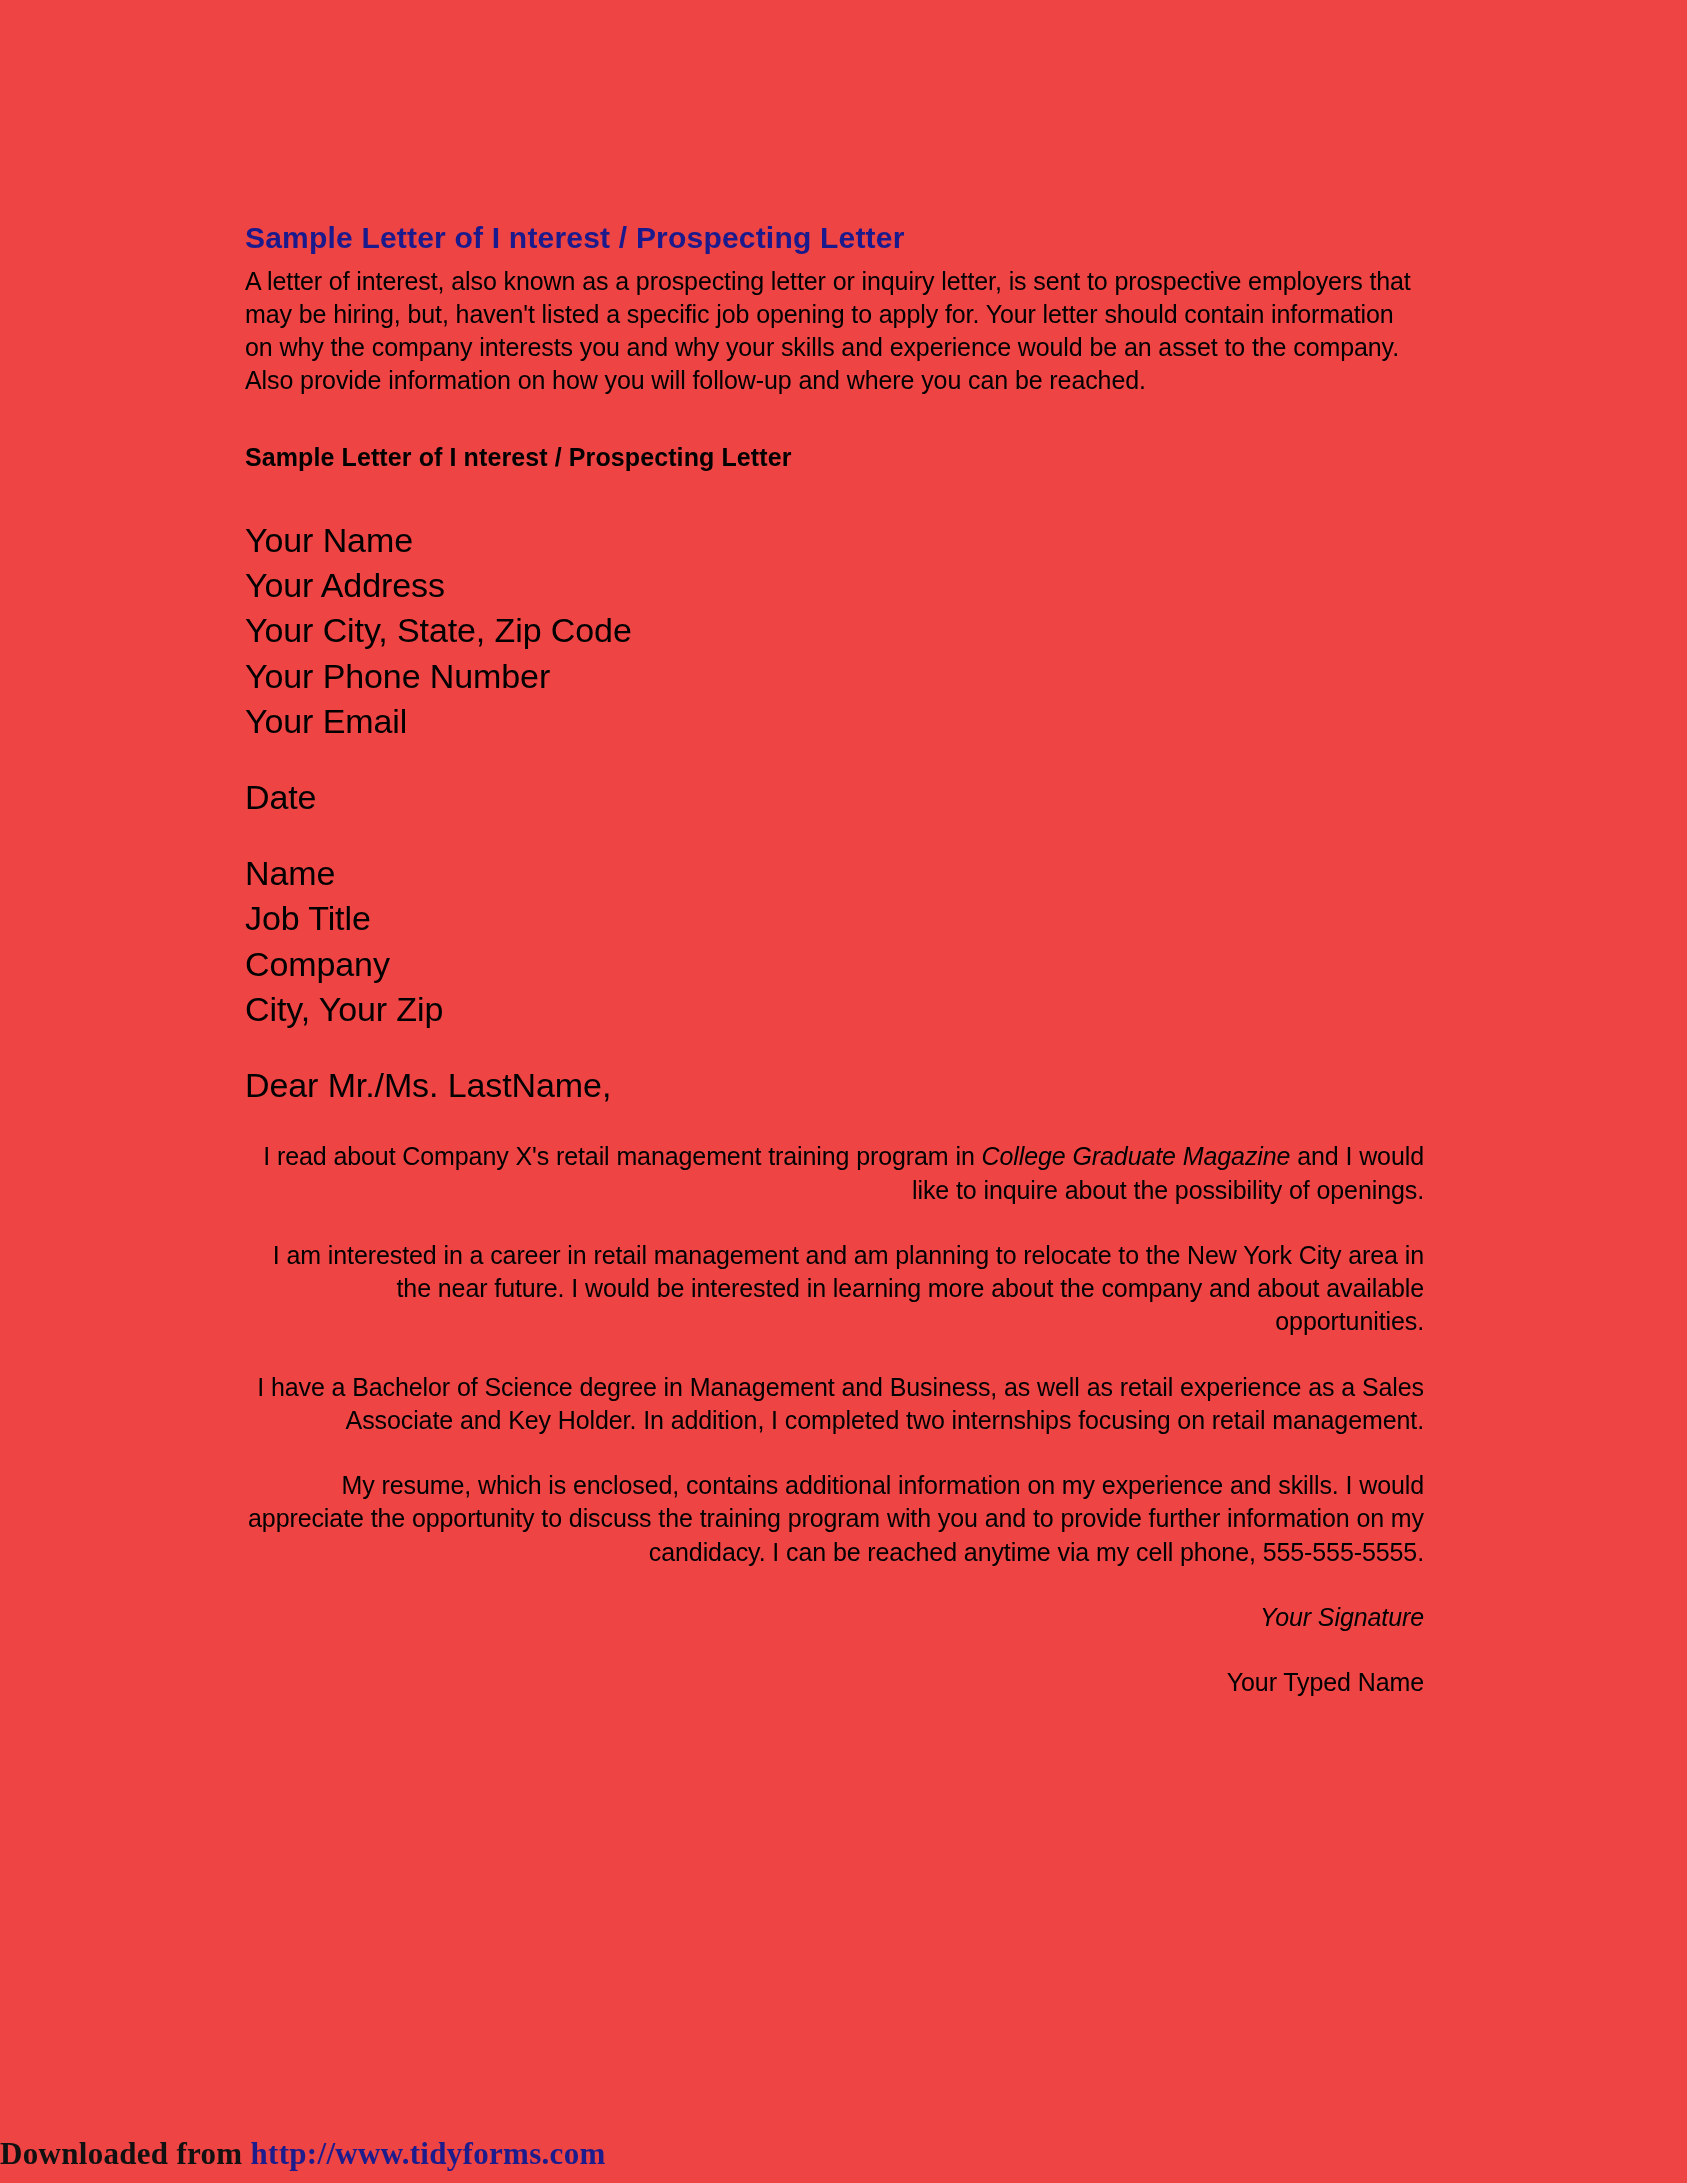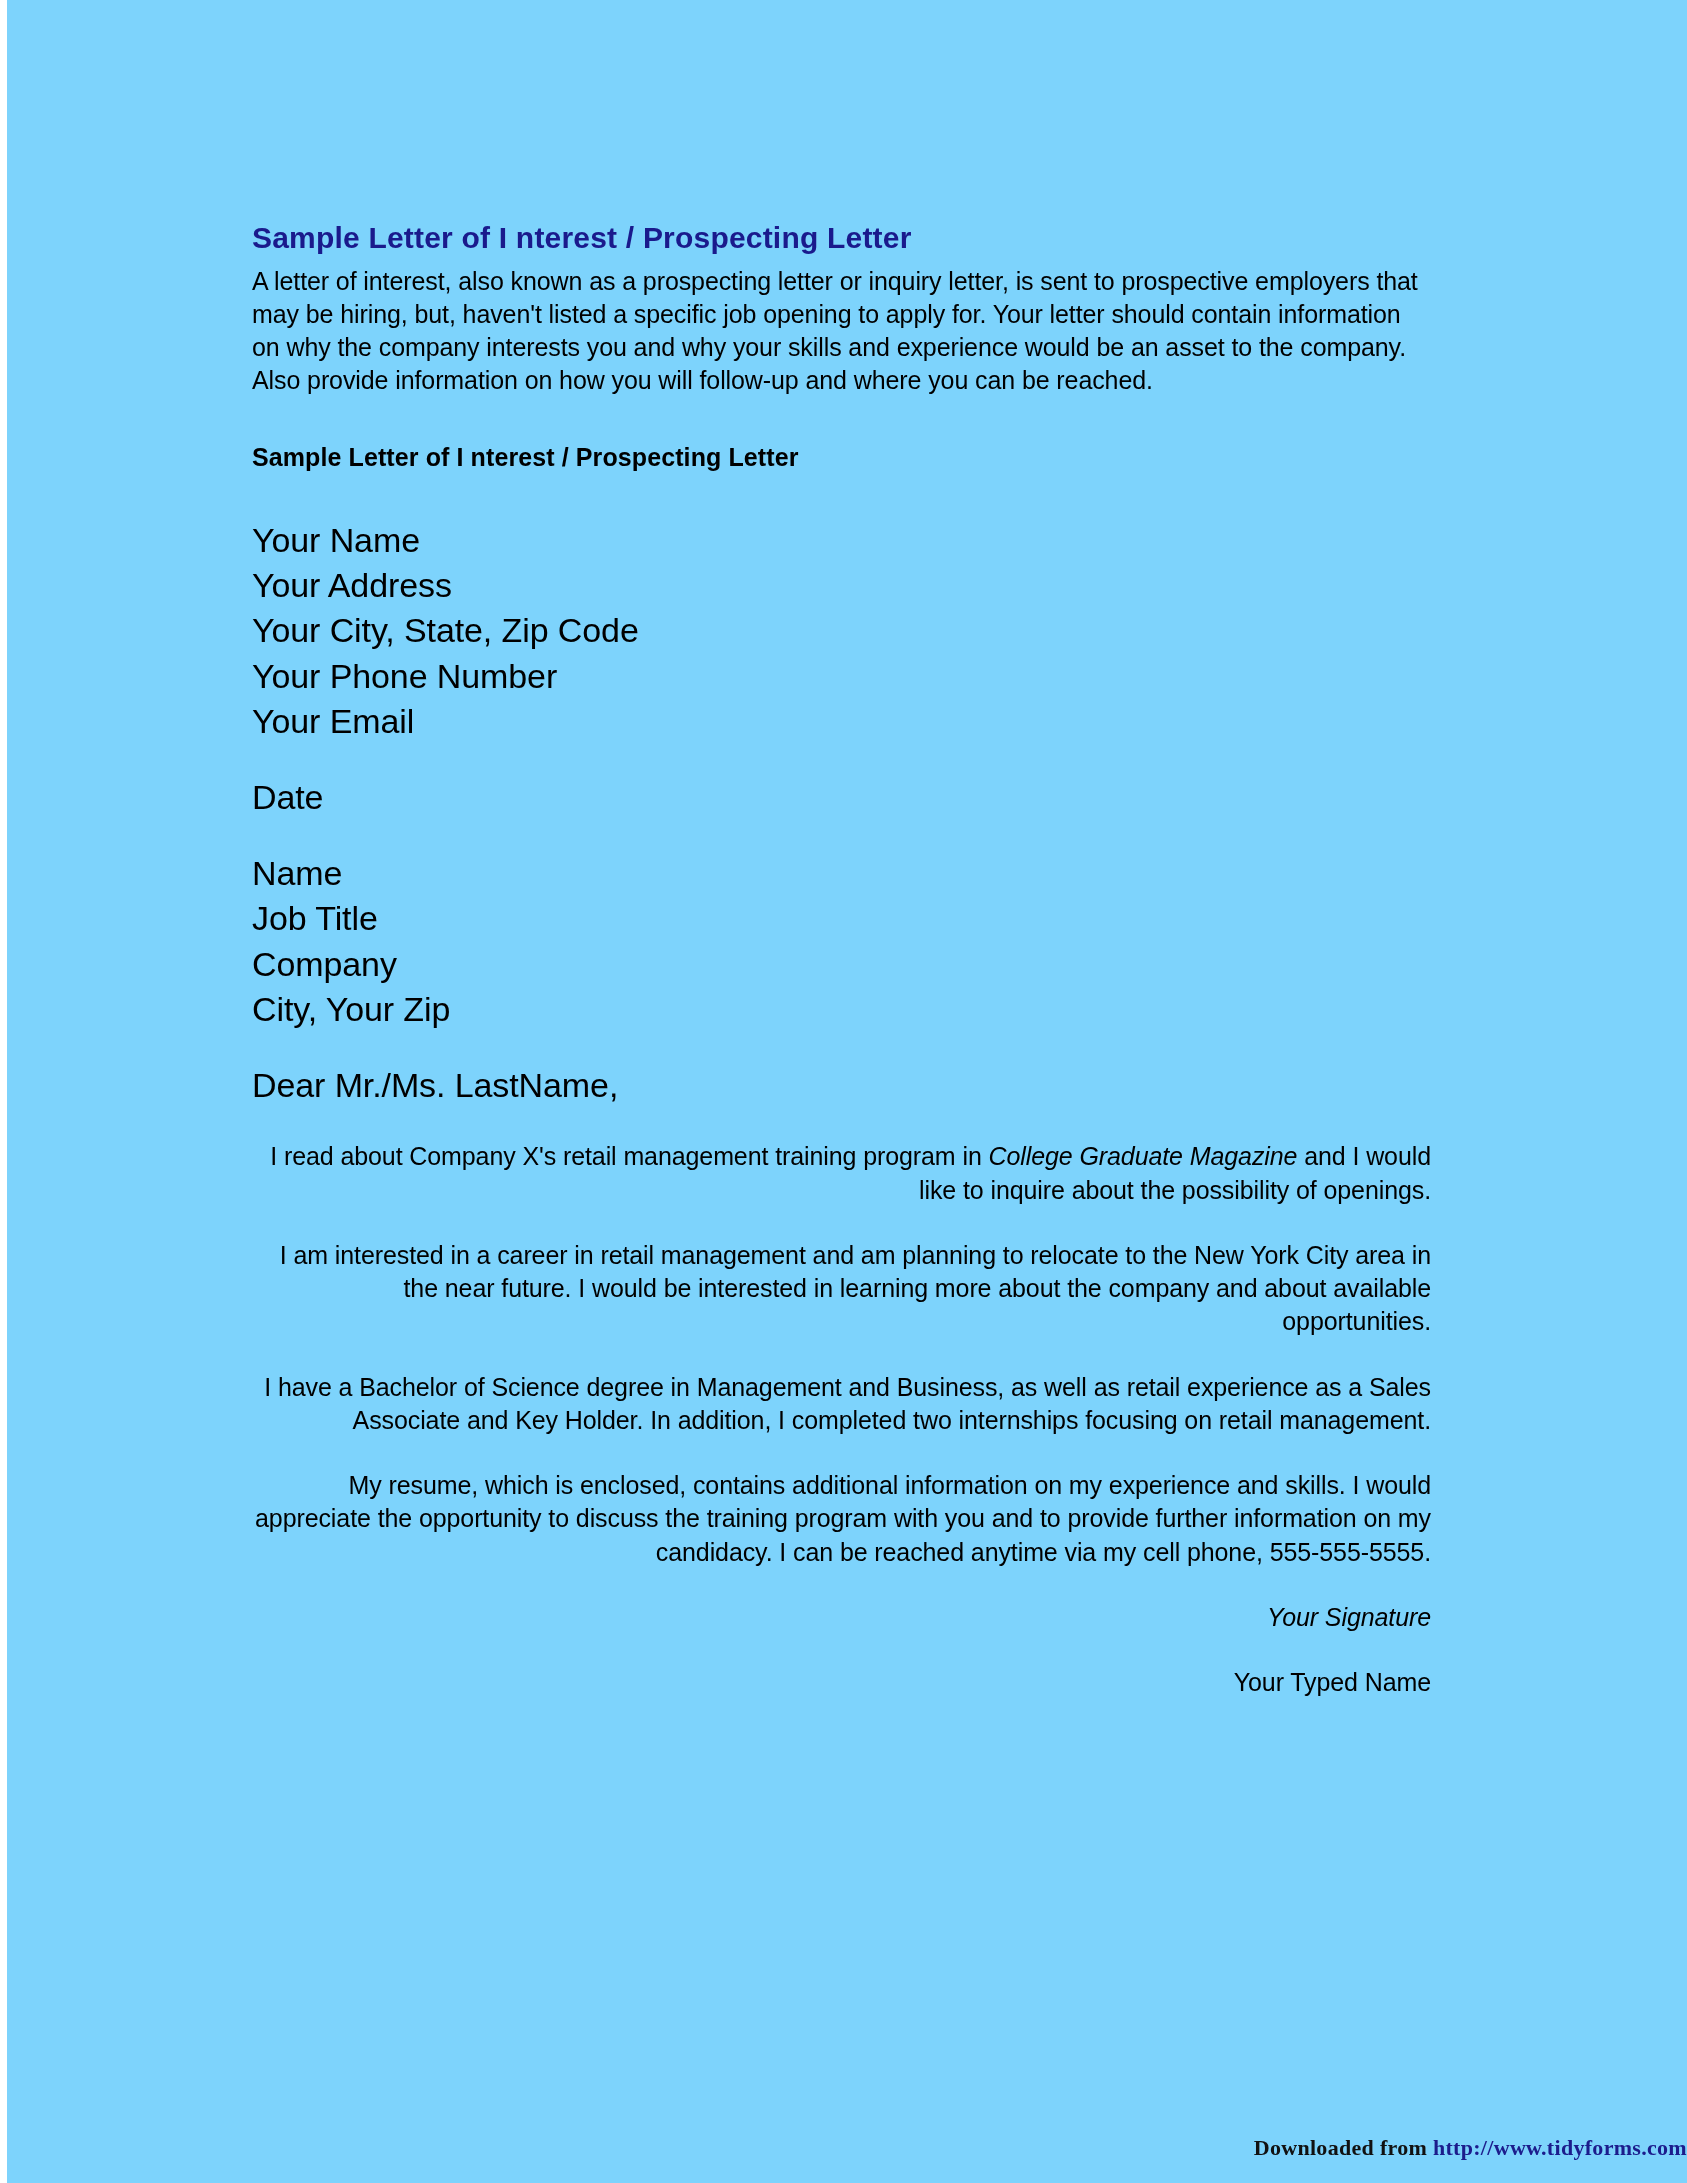--- a/index.html
+++ b/index.html
@@ -11,22 +11,21 @@
     width: 1687px;
     height: 2184px;
     position: relative;
     font-family: "Liberation Sans", sans-serif;
     -webkit-font-smoothing: antialiased;
   }
 
   .page {
     position: absolute;
     inset: 0;
-    background: #7dd3fc;
-    margin-left: 7px;
+    background: #ef4444;
   }
 
   .doc-body {
     position: absolute;
     left: 245px;
     top: 220px;
     width: 1179px;
   }
 
   .doc-title {
@@ -79,23 +78,23 @@
 
   .para-spaced { margin-top: 32px; }
 
   .italic { font-style: italic; }
 
   .footer {
     position: absolute;
     left: 0;
     right: 0;
     top: 2135px;
-    text-align: right;
+    text-align: left;
     font-family: "Liberation Serif", serif;
-    font-size: 22px;
+    font-size: 31px;
     line-height: 1.2;
   }
   .footer-label {
     color: #111111;
     font-weight: bold;
     letter-spacing: 0.3px;
   }
   .footer-url {
     color: #1c1c8c;
     font-weight: bold;

